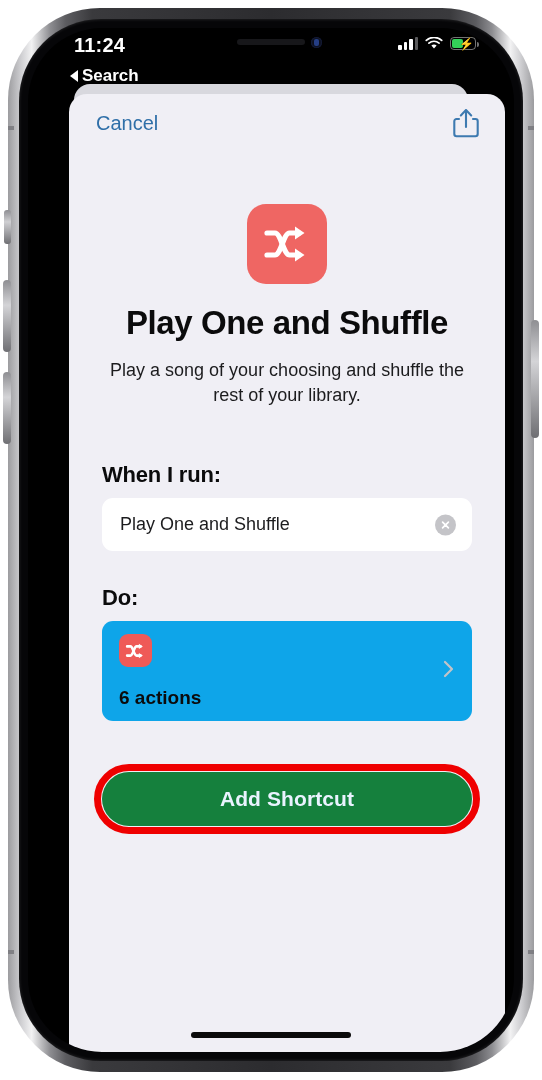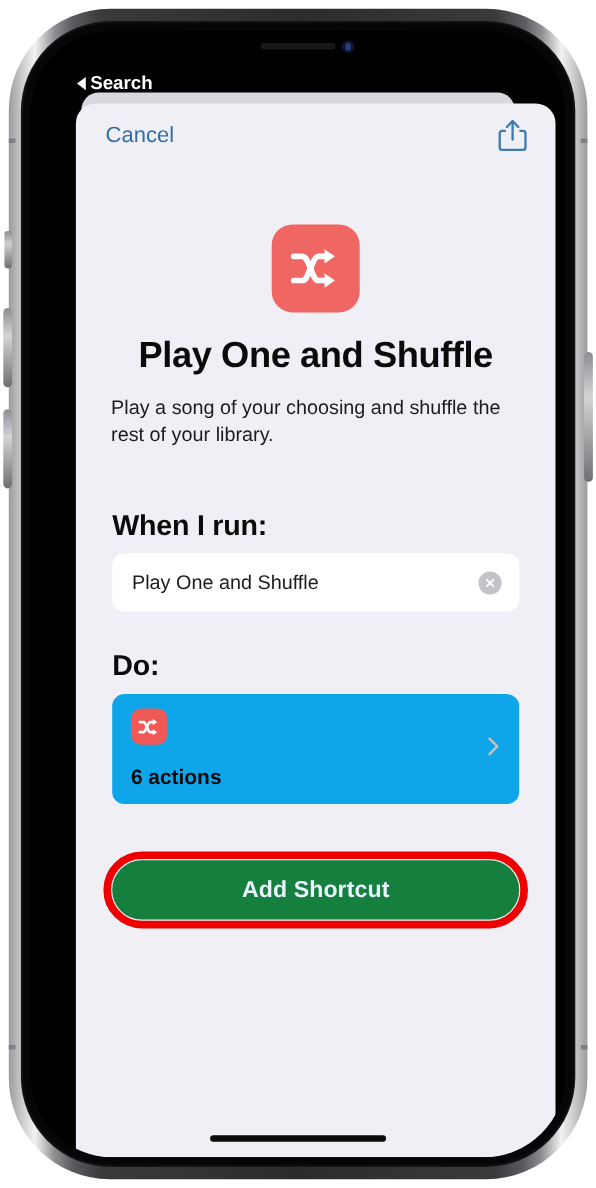--- a/index.html
+++ b/index.html
@@ -279,29 +279,29 @@
     margin: 20px 0 0;
     text-align: center;
     font-size: 33px;
     font-weight: bold;
     color: #0b0b0c;
     letter-spacing: -0.4px;
   }
   .subtitle {
     margin: 16px auto 0;
     width: 372px;
-    text-align: left;
+    text-align: center;
     font-size: 18px;
     line-height: 25px;
     color: #1c1c1e;
   }
 
   .section-label {
     margin: 0 0 10px 33px;
-    font-size: 26px;
+    font-size: 22px;
     font-weight: bold;
     color: #0b0b0c;
     letter-spacing: -0.2px;
   }
   .sec-when { margin-top: 54px; }
   .sec-do   { margin-top: 34px; }
 
   .field {
     position: relative;
     margin: 0 33px;
@@ -418,20 +418,40 @@
   <div class="btn-voldn"></div>
   <div class="btn-power"></div>
 
   <div class="screen">
 
     <div class="notch">
       <div class="speaker"></div>
       <div class="camera"></div>
     </div>
 
+    <div class="statusbar">
+      <div class="sb-time">11:24</div>
+      <div class="sb-right">
+        <div class="bars">
+          <i></i>
+            <i></i>
+            <i></i>
+            <i></i>
+        </div>
+        <svg width="18" height="13" viewBox="0 0 18 13">
+          <path d="M9 11.6 L6.4 8.6 a4 4 0 0 1 5.2 0 Z" fill="#fff"></path>
+          <path d="M3.9 6.2 a7.6 7.6 0 0 1 10.2 0" stroke="#fff" stroke-width="1.7" fill="none" stroke-linecap="round"></path>
+          <path d="M1.3 3.4 a11.4 11.4 0 0 1 15.4 0" stroke="#fff" stroke-width="1.7" fill="none" stroke-linecap="round"></path>
+        </svg>
+        <div class="batt">
+          <div class="batt-fill"></div>
+          <div class="bolt">⚡</div>
+        </div>
+      </div>
+    </div>
 
     <div class="back-search">
       <span class="back-tri"></span>
       <span>Search</span>
     </div>
 
     <div class="card-behind"></div>
 
     <div class="sheet">
 

